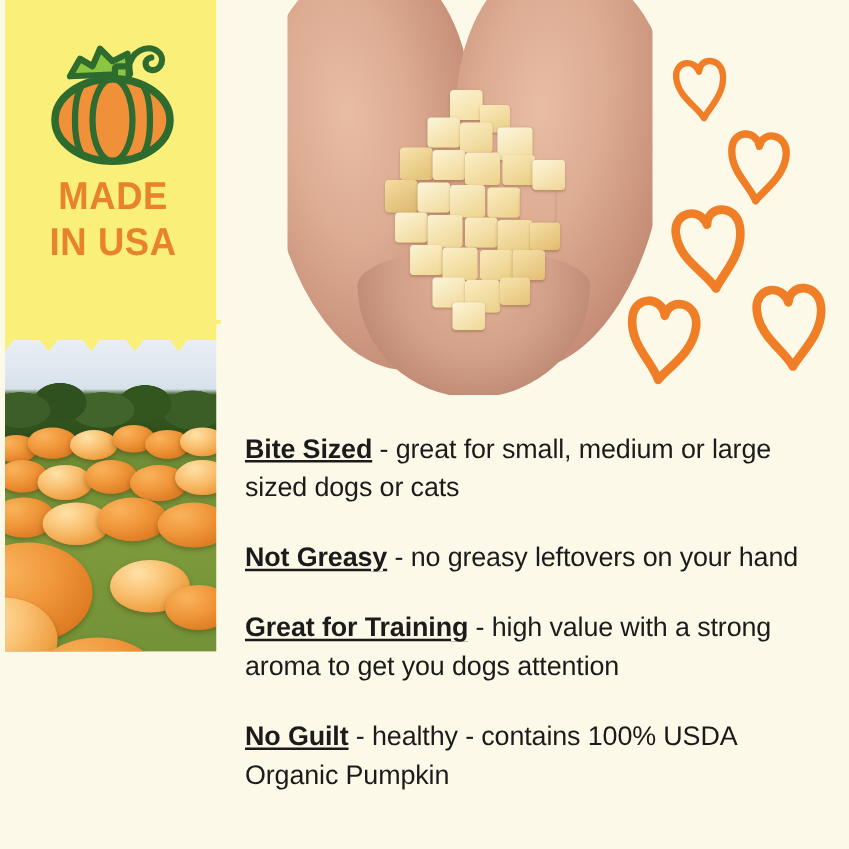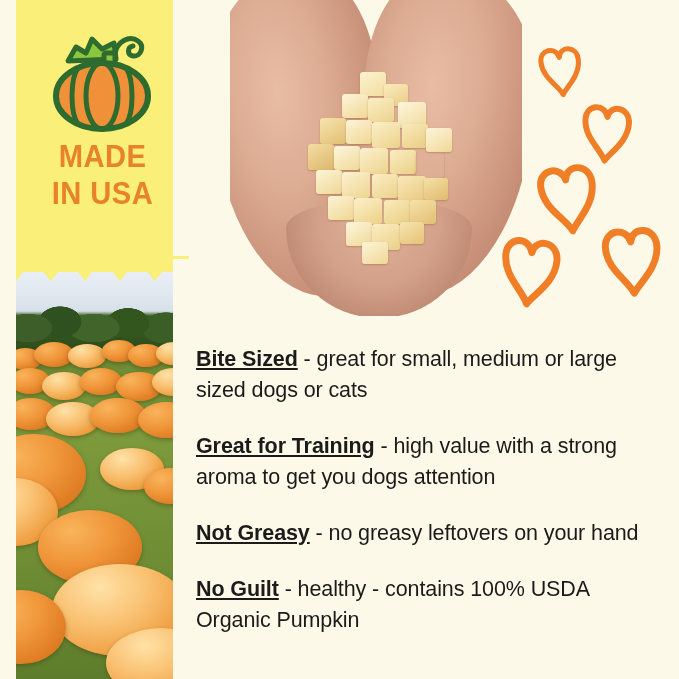--- a/index.html
+++ b/index.html
@@ -12,22 +12,22 @@
   }
   #page{
     position:relative;
     width:679px;height:679px;
     background:#fdf9e8;
     overflow:hidden;
   }
 
   
   .left-panel{
-    position:absolute;left:16px;top:0;
-    width:173px;height:679px;
+    position:absolute;left:4px;top:0;
+    width:173px;height:521px;
     overflow:hidden;
   }
   .badge-area{
     position:absolute;left:0;top:0;
     width:173px;height:276px;
     background:#f9ef79;
   }
   .zig-teeth{
     position:absolute;left:0;top:256px;
     width:173px;height:26px;
@@ -264,23 +264,23 @@
       <path transform="translate(506,234) rotate(6) scale(0.99)" d="M28 16 C 30 0, 54 2, 54 22 C 54 44, 34 58, 28 68 C 22 54, 2 42, 2 20 C 2 2, 24 0, 28 16 Z"></path>
       <path transform="translate(602,228) rotate(-4) scale(0.99)" d="M28 16 C 30 0, 54 2, 54 22 C 54 44, 34 58, 28 68 C 22 54, 2 42, 2 20 C 2 2, 24 0, 28 16 Z"></path>
     </g>
   </svg>
 
   <div class="bullets">
     <p class="bullet">
       <b>Bite Sized</b><span> - great for small, medium or large sized dogs or cats</span>
     </p>
     <p class="bullet">
+      <b>Not Greasy</b><span> - no greasy leftovers on your hand</span>
+    </p>
+    <p class="bullet">
       <b>Great for Training</b><span> - high value with a strong aroma to get you dogs attention</span>
     </p>
     <p class="bullet">
-      <b>Not Greasy</b><span> - no greasy leftovers on your hand</span>
-    </p>
-    <p class="bullet">
       <b>No Guilt</b><span> - healthy - contains 100% USDA Organic Pumpkin</span>
     </p>
   </div>
 
 </div>
 
 </body></html>

